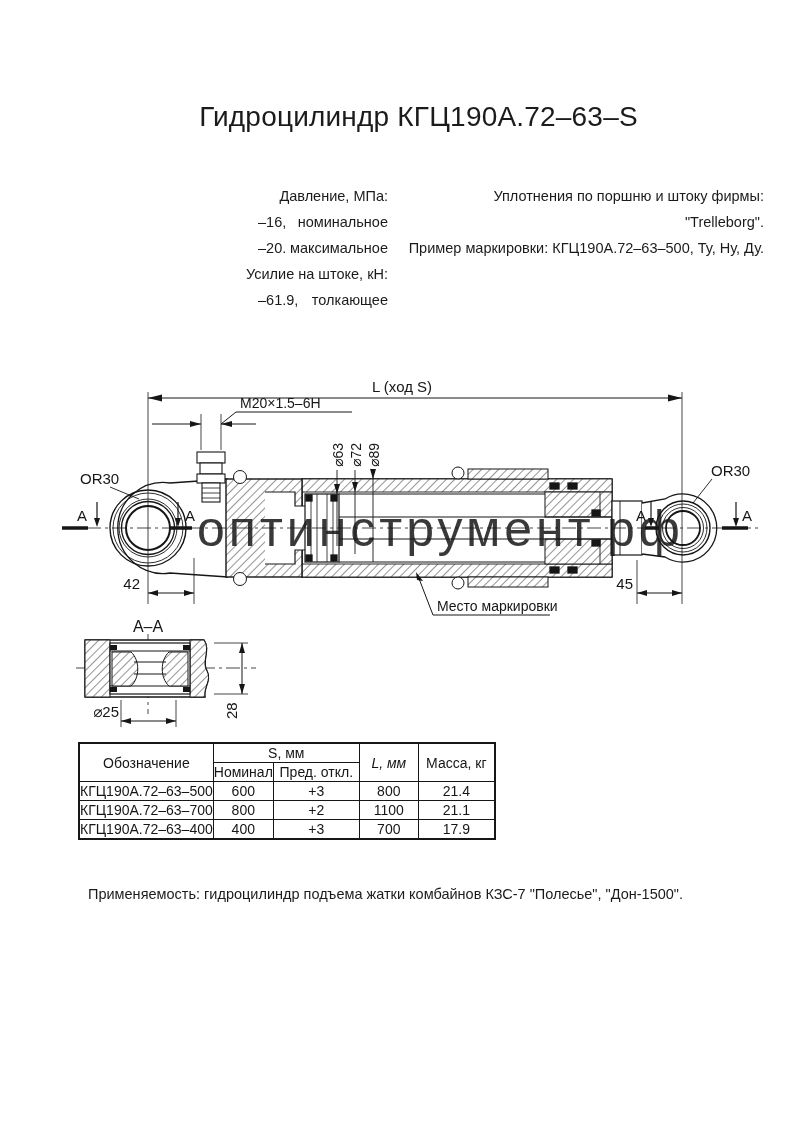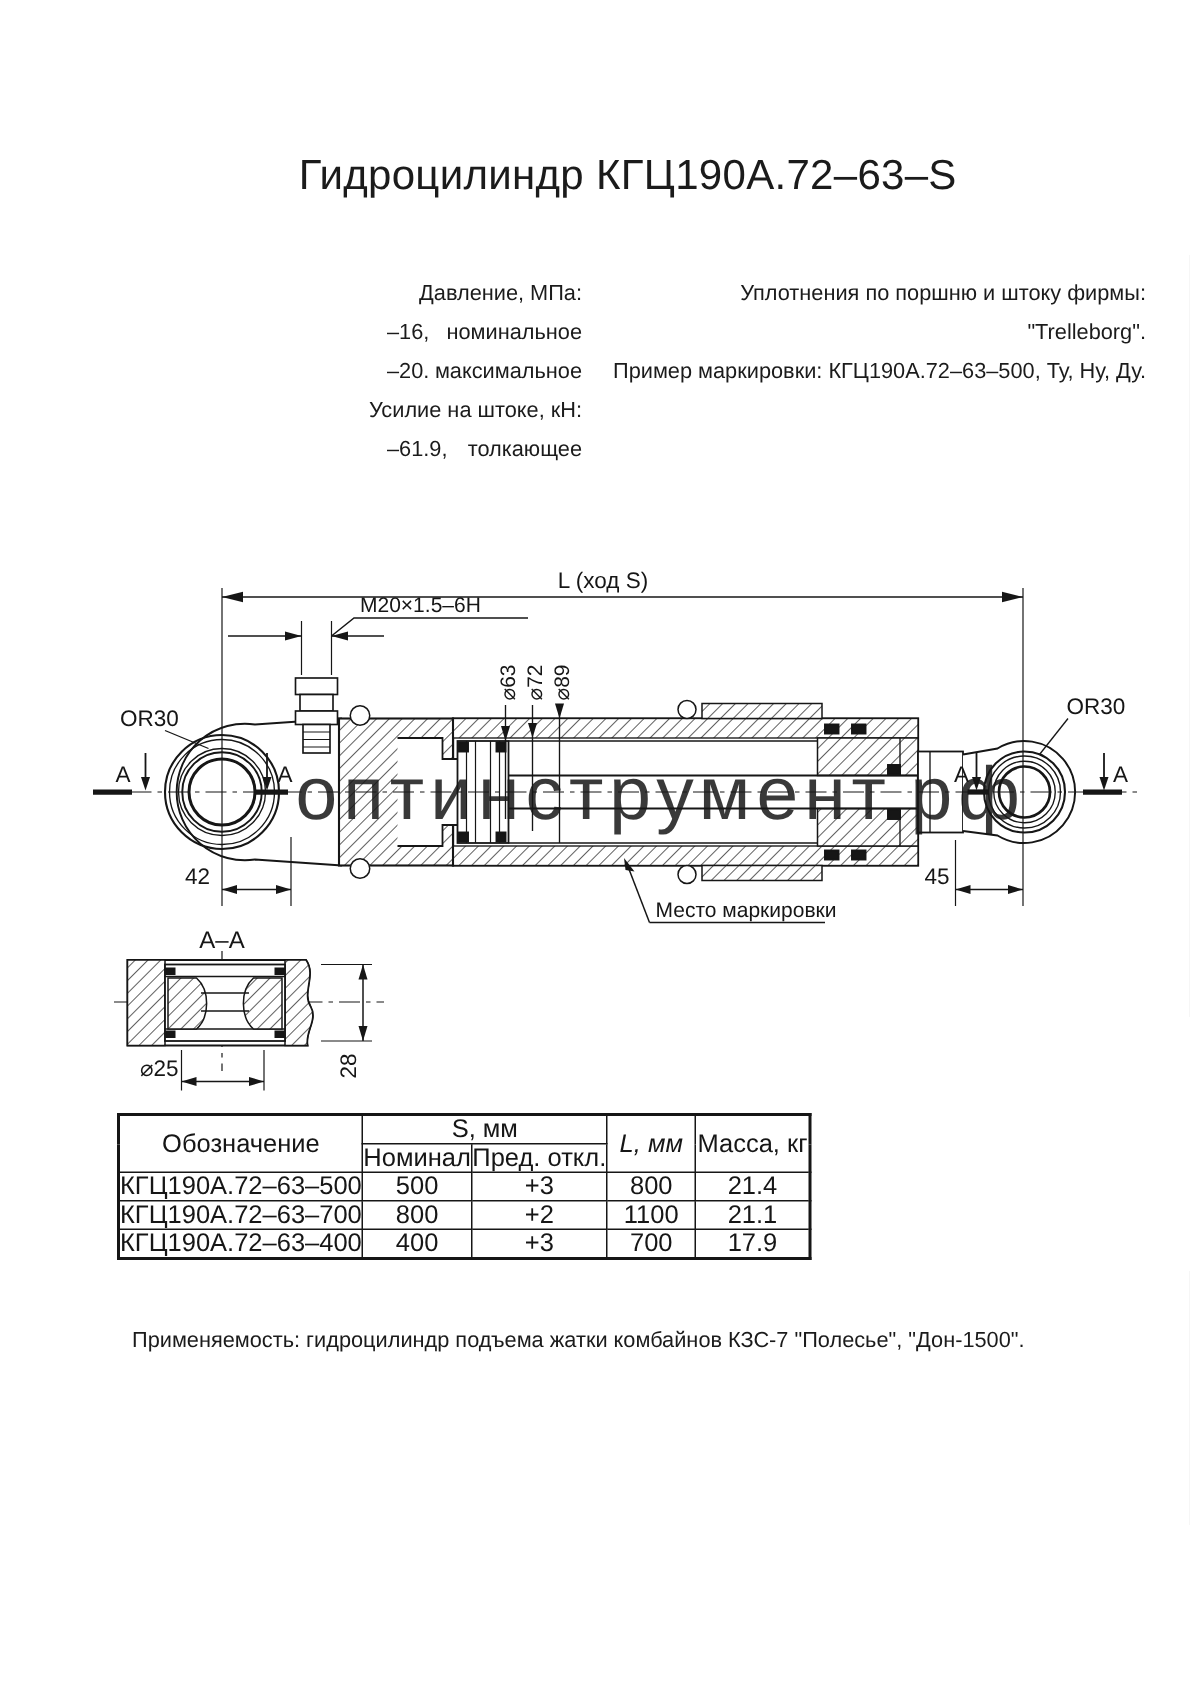--- a/index.html
+++ b/index.html
@@ -14,21 +14,21 @@
     text-align:center;font-size:28px;letter-spacing:0.2px;color:#1b1b1b;white-space:nowrap;
   }
   .specblock{position:absolute;font-size:14.5px;line-height:26px;color:#1b1b1b;}
   .spec-left{top:183px;left:118px;width:270px;}
   .spec-right{top:183px;left:394px;width:370px;}
   .spec-row{position:relative;height:26px;white-space:nowrap;text-align:right;}
   .spec-row .val{position:absolute;left:140px;top:0;}
   .drawing-svg{position:absolute;top:370px;left:0;}
   .spec-table{
     position:absolute;top:742px;left:78px;border-collapse:collapse;
-    font-size:17px;color:#161616;table-layout:fixed;
+    font-size:14px;color:#161616;table-layout:fixed;
   }
   .spec-table th,.spec-table td{
     border:1.4px solid #161616;padding:0;text-align:center;font-weight:normal;
     height:18px;line-height:18px;white-space:nowrap;overflow:hidden;
   }
   .spec-table{border:2px solid #161616;}
   .spec-table .c0{width:132px;}
   .spec-table .c1{width:58px;}
   .spec-table .c2{width:85px;}
   .spec-table .c3{width:58px;font-style:italic;}
@@ -277,21 +277,21 @@
         <th colspan="2">S, мм</th>
         <th class="c3" rowspan="2">L, мм</th>
         <th class="c4" rowspan="2">Масса, кг</th>
       </tr>
       <tr>
         <th class="c1">Номинал</th>
         <th class="c2">Пред. откл.</th>
       </tr>
       <tr>
         <td>КГЦ190А.72–63–500</td>
-        <td>500</td>
+        <td>600</td>
         <td>+3</td>
         <td>800</td>
         <td>21.4</td>
       </tr>
       <tr>
         <td>КГЦ190А.72–63–700</td>
         <td>800</td>
         <td>+2</td>
         <td>1100</td>
         <td>21.1</td>

